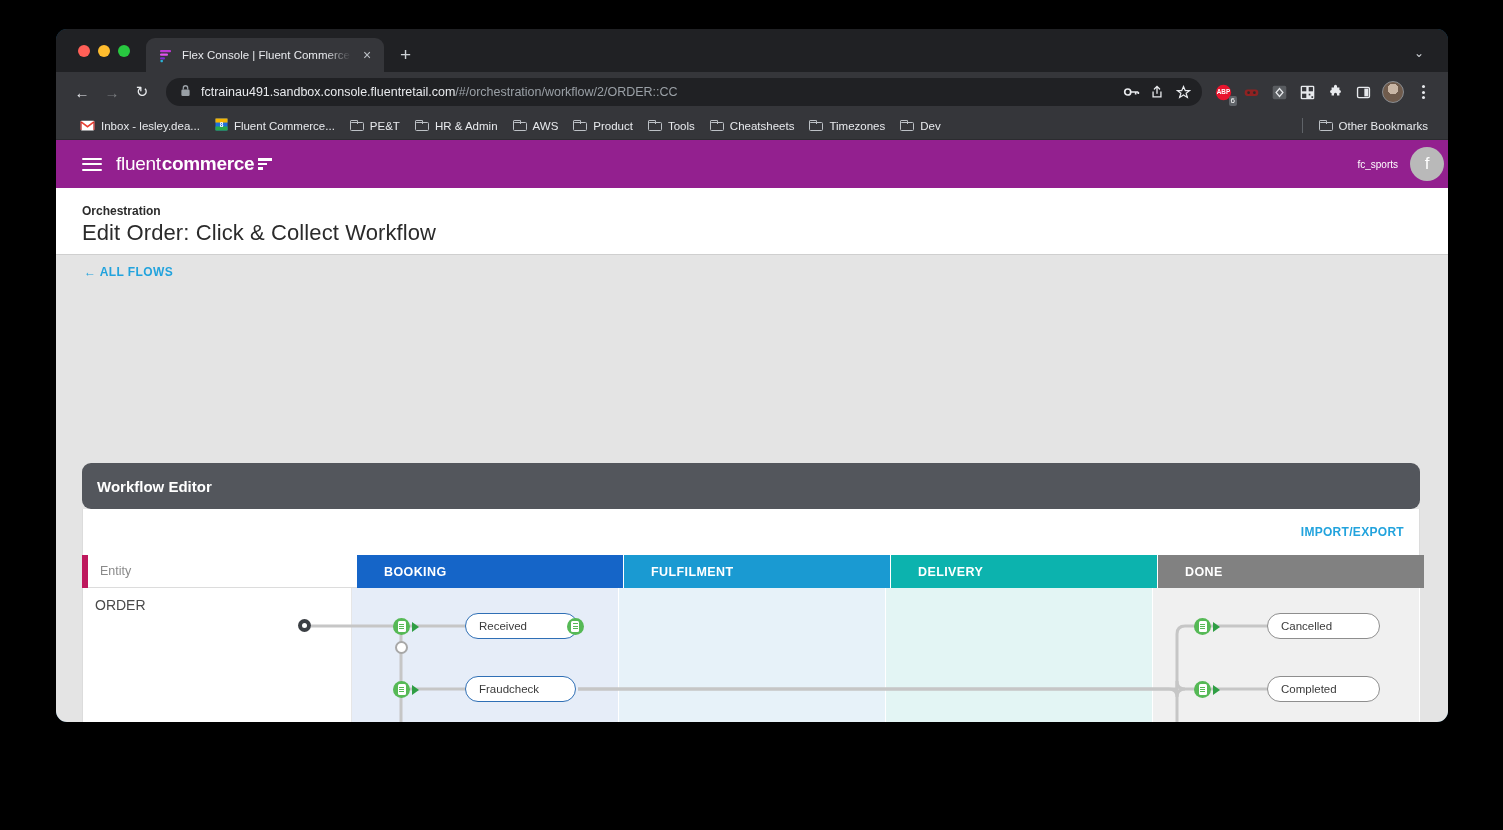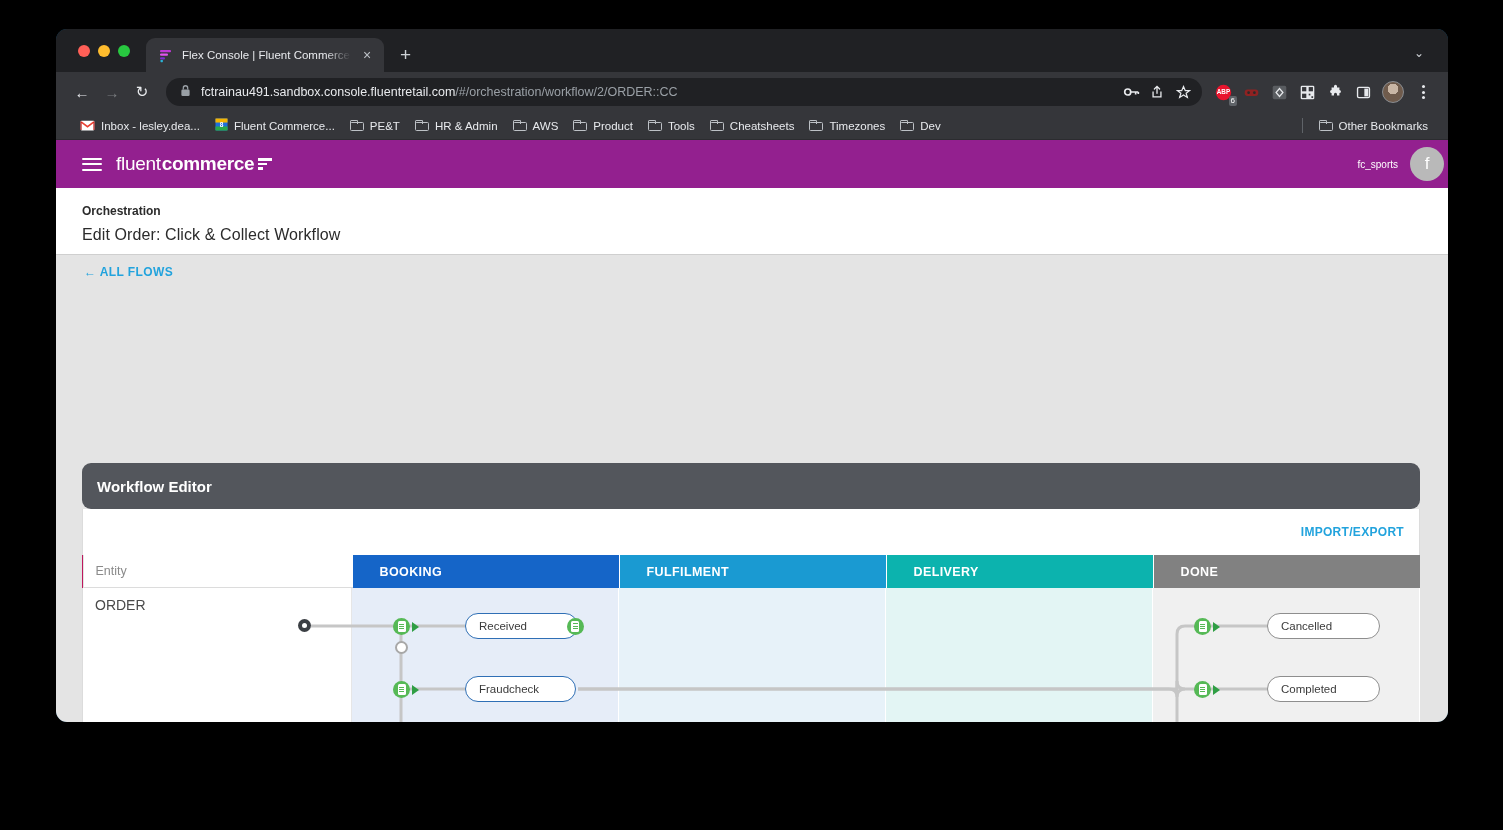--- a/index.html
+++ b/index.html
@@ -209,22 +209,22 @@
   }
 
   
   #page-header {
     background: #fff;
     padding: 16px 13px 18px 26px;
     height: 66px;
   }
   #breadcrumb { font-size: 12px; font-weight: 700; color: #2b2b2b; }
   #page-title {
-    font-size: 16px; color: #2b2b2b; font-weight: 400;
-    margin-top: 8px; letter-spacing: .1px;
+    font-size: 22px; color: #2b2b2b; font-weight: 400;
+    margin-top: 2px; letter-spacing: .1px;
   }
 
   
   #backlink-row {
     height: 34px;
     background: #e4e4e4;
     display: flex; align-items: center;
     padding-left: 28px;
     border-top: 1px solid #cfcfcf;
   }
@@ -253,22 +253,21 @@
     border-left: 1px solid #dcdcdc; border-right: 1px solid #dcdcdc;
   }
   #import-export-link {
     color: #22a3dd; font-size: 12px; font-weight: 700;
     letter-spacing: .3px; cursor: pointer;
   }
 
   
   #status-row {
     display: flex; height: 33px;
-    border-left: 1px solid #be185d;
-    justify-content: center;
+    border-left: 6px solid #be185d;
   }
   #entity-col-head {
     width: 269px; flex: 0 0 269px;
     background: #fff;
     display: flex; align-items: center;
     padding-left: 12px;
     color: #8a8a8a; font-size: 12.5px;
     border-bottom: 1px solid #dcdcdc;
   }
   .status-head {

